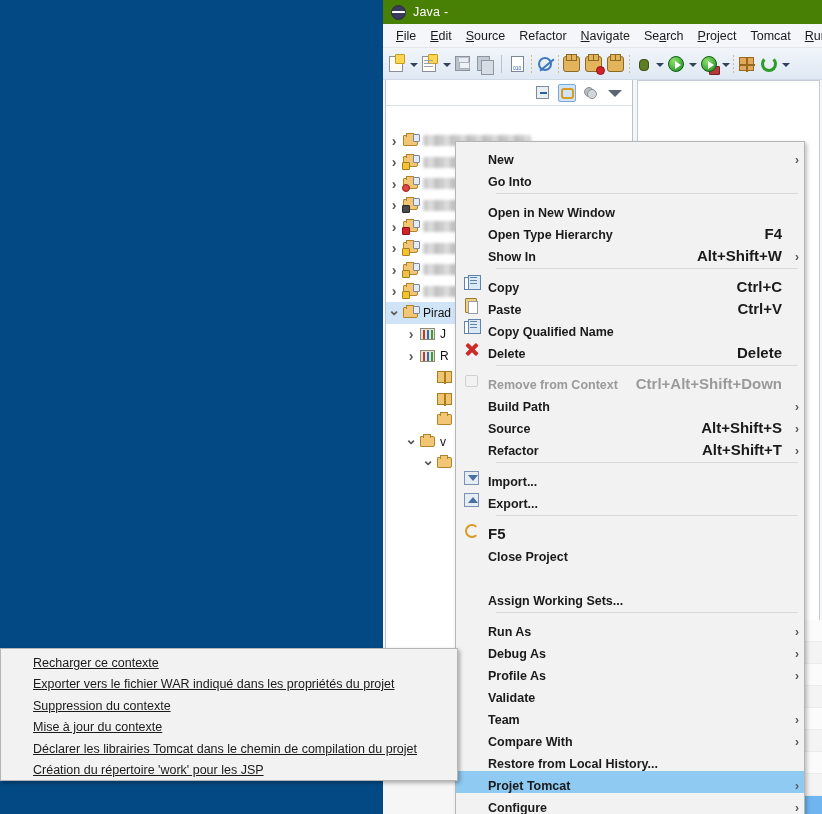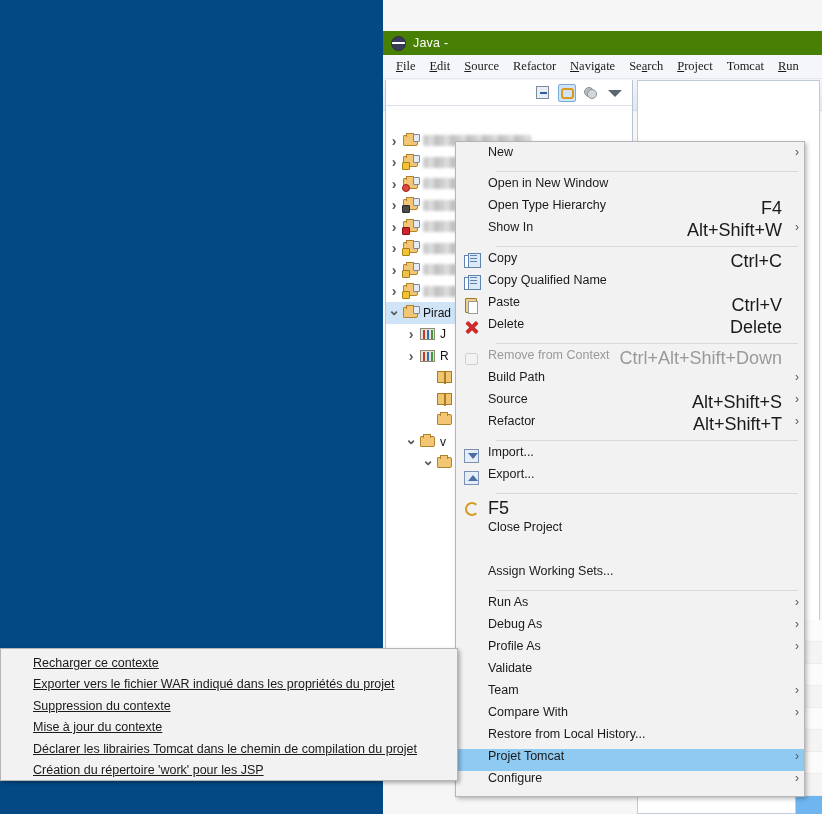--- a/index.html
+++ b/index.html
@@ -11,36 +11,36 @@
   }
   body { background: #034a85; position: relative; }
 
   
   #eclipse-window {
     position: absolute; left: 383px; top: 0; width: 439px; height: 814px;
     background: #f6f6f6; overflow: hidden;
   }
   #title-bar {
     height: 24px; background: #488005; color: #ffffff;
-    display: flex; align-items: center; padding-left: 8px; font-size: 12px; margin-top: 31px;
+    display: flex; align-items: center; padding-left: 8px; font-size: 12px;
   }
   #title-bar .eclipse-logo {
     width: 15px; height: 15px; border-radius: 50%;
     background: linear-gradient(#3a3a5a 0 38%, #ffffff 38% 52%, #3a3a5a 52% 100%);
     border: 1px solid #2b2b44; margin-right: 7px; flex: 0 0 auto;
   }
   #title-bar .title-text { font-size: 12.5px; letter-spacing: .2px; }
 
   #menu-bar {
     height: 24px; background: #f4f6f9;
     border-bottom: 1px solid #e3e7ec;
     display: flex; align-items: center; padding: 0 6px;
     font-size: 12.5px; color: #1a1a1a;
   }
-  #menu-bar .menu-top { padding: 2px 7px; white-space: nowrap; font-family: Liberation Serif, serif; }
+  #menu-bar .menu-top { padding: 2px 7px; white-space: nowrap; }
   #menu-bar .menu-top u { text-decoration: underline; }
 
   #tool-bar {
     height: 32px;
     background: linear-gradient(#f1f5fa, #dfe8f3);
     border-bottom: 1px solid #cfd9e4;
     display: flex; align-items: center; padding: 0 4px; gap: 2px;
   }
   .tb-ico { width: 20px; height: 20px; position: relative; flex: 0 0 auto; }
   .tb-arrow {
@@ -203,26 +203,26 @@
   .rs-row.hl { background:#6fb6f0; }
 
   
   #context-menu {
     position:absolute; left:455px; top:141px; width:350px;
     background:#f2f2f2; border:1px solid #b5b5b5;
     box-shadow: 2px 2px 4px rgba(0,0,0,.25);
     font-size:12.5px; color:#1a1a1a; padding: 3px 0 3px 0;
     z-index: 30;
   }
-  .cm-item { height:22px; display:flex; align-items:flex-start; position:relative; }
+  .cm-item { height:22px; display:flex; align-items:flex-end; position:relative;font-weight:bold; }
   .cm-item.selected { background:#8fcaf2; }
   .cm-item.disabled { color:#9a9a9a; }
   .cm-ico { width:32px; height:22px; position:relative; flex:0 0 auto; }
   .cm-label { flex:1; padding-left:0px; }
-  .cm-accel { color:#1a1a1a; padding-right:8px; font-size:18px; }
+  .cm-accel { color:#1a1a1a; padding-right:8px; font-size:15px; }
   .cm-item.disabled .cm-accel { color:#9a9a9a; }
   .cm-arrow { width:14px; text-align:center; font-size:12px; color:#555; flex:0 0 auto; }
   .cm-sep { height:1px; background:#d8d8d8; margin:4px 6px 4px 40px; }
 
   .mi-copy { position:absolute; left:8px; top:4px; width:11px; height:13px;
     background:#fff; border:1px solid #5f83ad; }
   .mi-copy::before { content:""; position:absolute; left:3px; top:-3px; width:11px; height:13px;
     background:#dce9f7; border:1px solid #5f83ad; }
   .mi-copy::after { content:""; position:absolute; left:5px; top:-1px; width:7px; height:1px;
     background:#5f83ad; box-shadow:0 3px 0 #5f83ad, 0 6px 0 #5f83ad; }
@@ -511,20 +511,26 @@
   </div>
 </div>
 
 <div id="context-menu">
     <div class="cm-item">
       <span class="cm-ico"></span>
       <span class="cm-label">New</span>
       <span class="cm-accel"></span>
       <span class="cm-arrow">›</span>
     </div>
+    <div class="cm-item">
+      <span class="cm-ico"></span>
+      <span class="cm-label">Go Into</span>
+      <span class="cm-accel"></span>
+      <span class="cm-arrow"></span>
+    </div>
     <div class="cm-sep"></div>
     <div class="cm-item">
       <span class="cm-ico"></span>
       <span class="cm-label">Open in New Window</span>
       <span class="cm-accel"></span>
       <span class="cm-arrow"></span>
     </div>
     <div class="cm-item">
       <span class="cm-ico"></span>
       <span class="cm-label">Open Type Hierarchy</span>
@@ -541,32 +547,32 @@
     <div class="cm-item">
       <span class="cm-ico">
         <span class="mi-copy"></span>
       </span>
       <span class="cm-label">Copy</span>
       <span class="cm-accel">Ctrl+C</span>
       <span class="cm-arrow"></span>
     </div>
     <div class="cm-item">
       <span class="cm-ico">
-        <span class="mi-copy"></span>
-      </span>
-      <span class="cm-label">Copy Qualified Name</span>
-      <span class="cm-accel"></span>
-      <span class="cm-arrow"></span>
-    </div>
-    <div class="cm-item">
-      <span class="cm-ico">
         <span class="mi-paste"></span>
       </span>
       <span class="cm-label">Paste</span>
       <span class="cm-accel">Ctrl+V</span>
+      <span class="cm-arrow"></span>
+    </div>
+    <div class="cm-item">
+      <span class="cm-ico">
+        <span class="mi-copy"></span>
+      </span>
+      <span class="cm-label">Copy Qualified Name</span>
+      <span class="cm-accel"></span>
       <span class="cm-arrow"></span>
     </div>
     <div class="cm-item">
       <span class="cm-ico">
         <span class="mi-delete"></span>
       </span>
       <span class="cm-label">Delete</span>
       <span class="cm-accel">Delete</span>
       <span class="cm-arrow"></span>
     </div>

